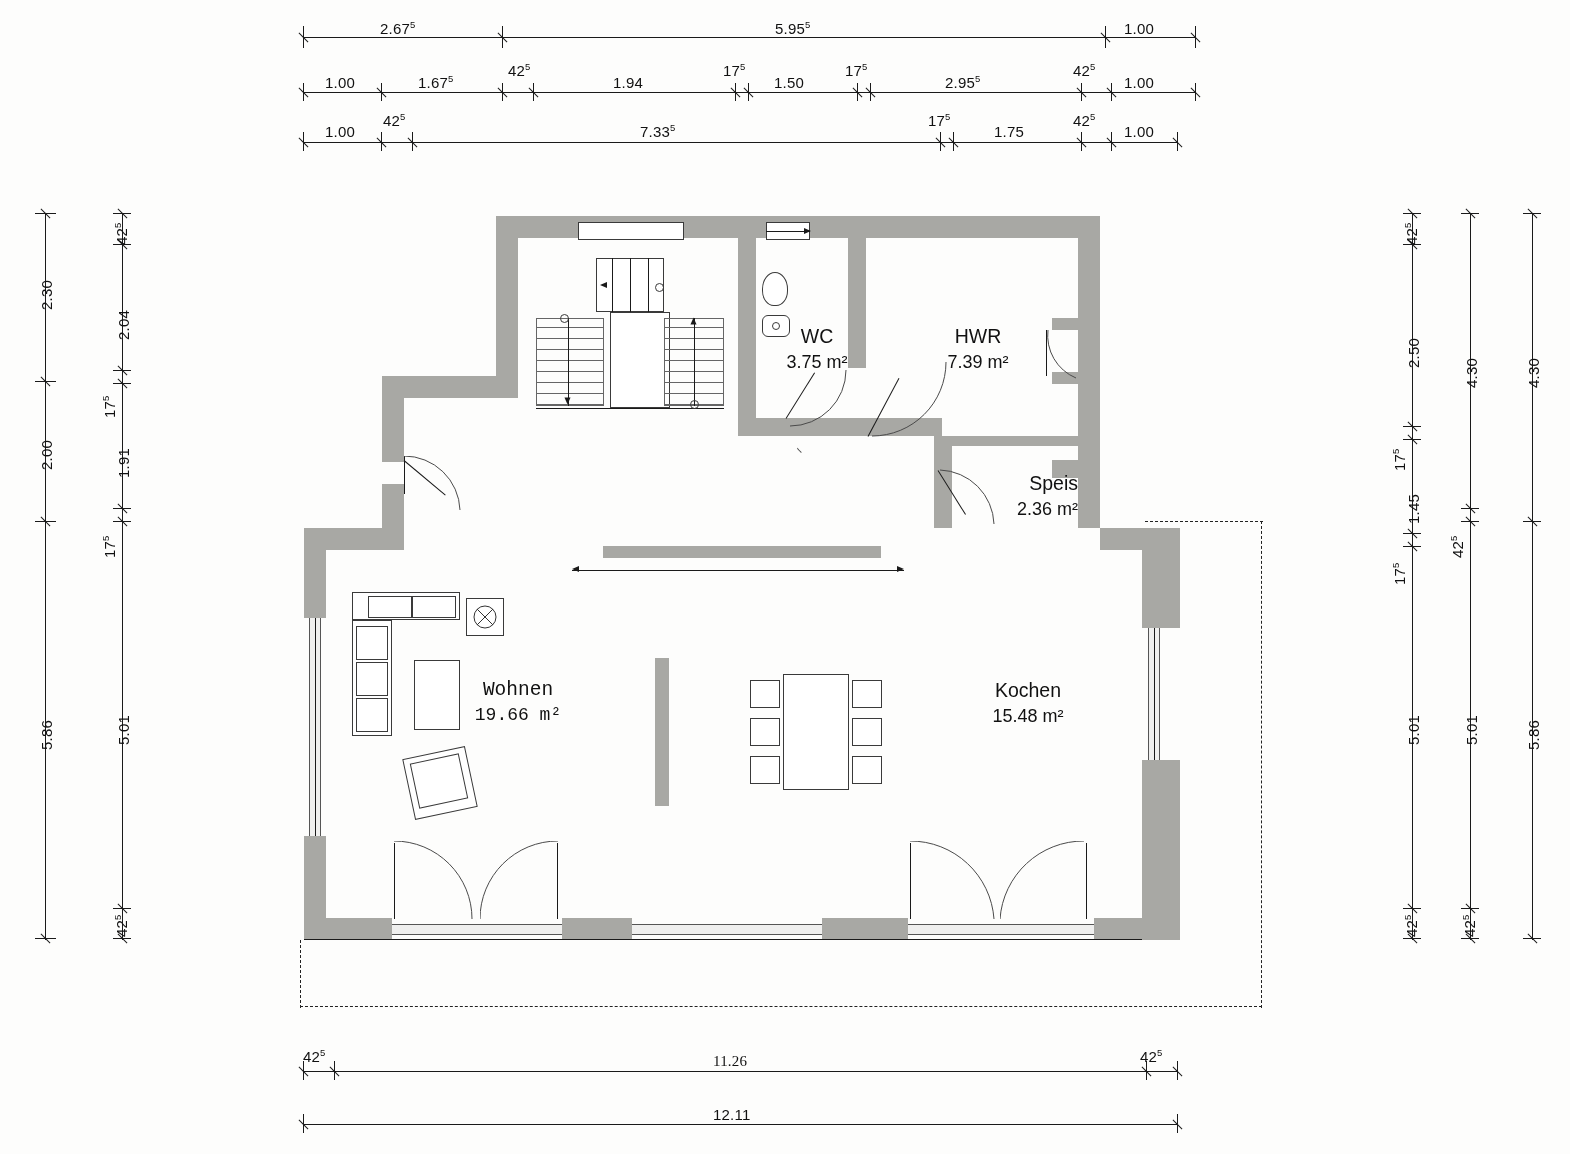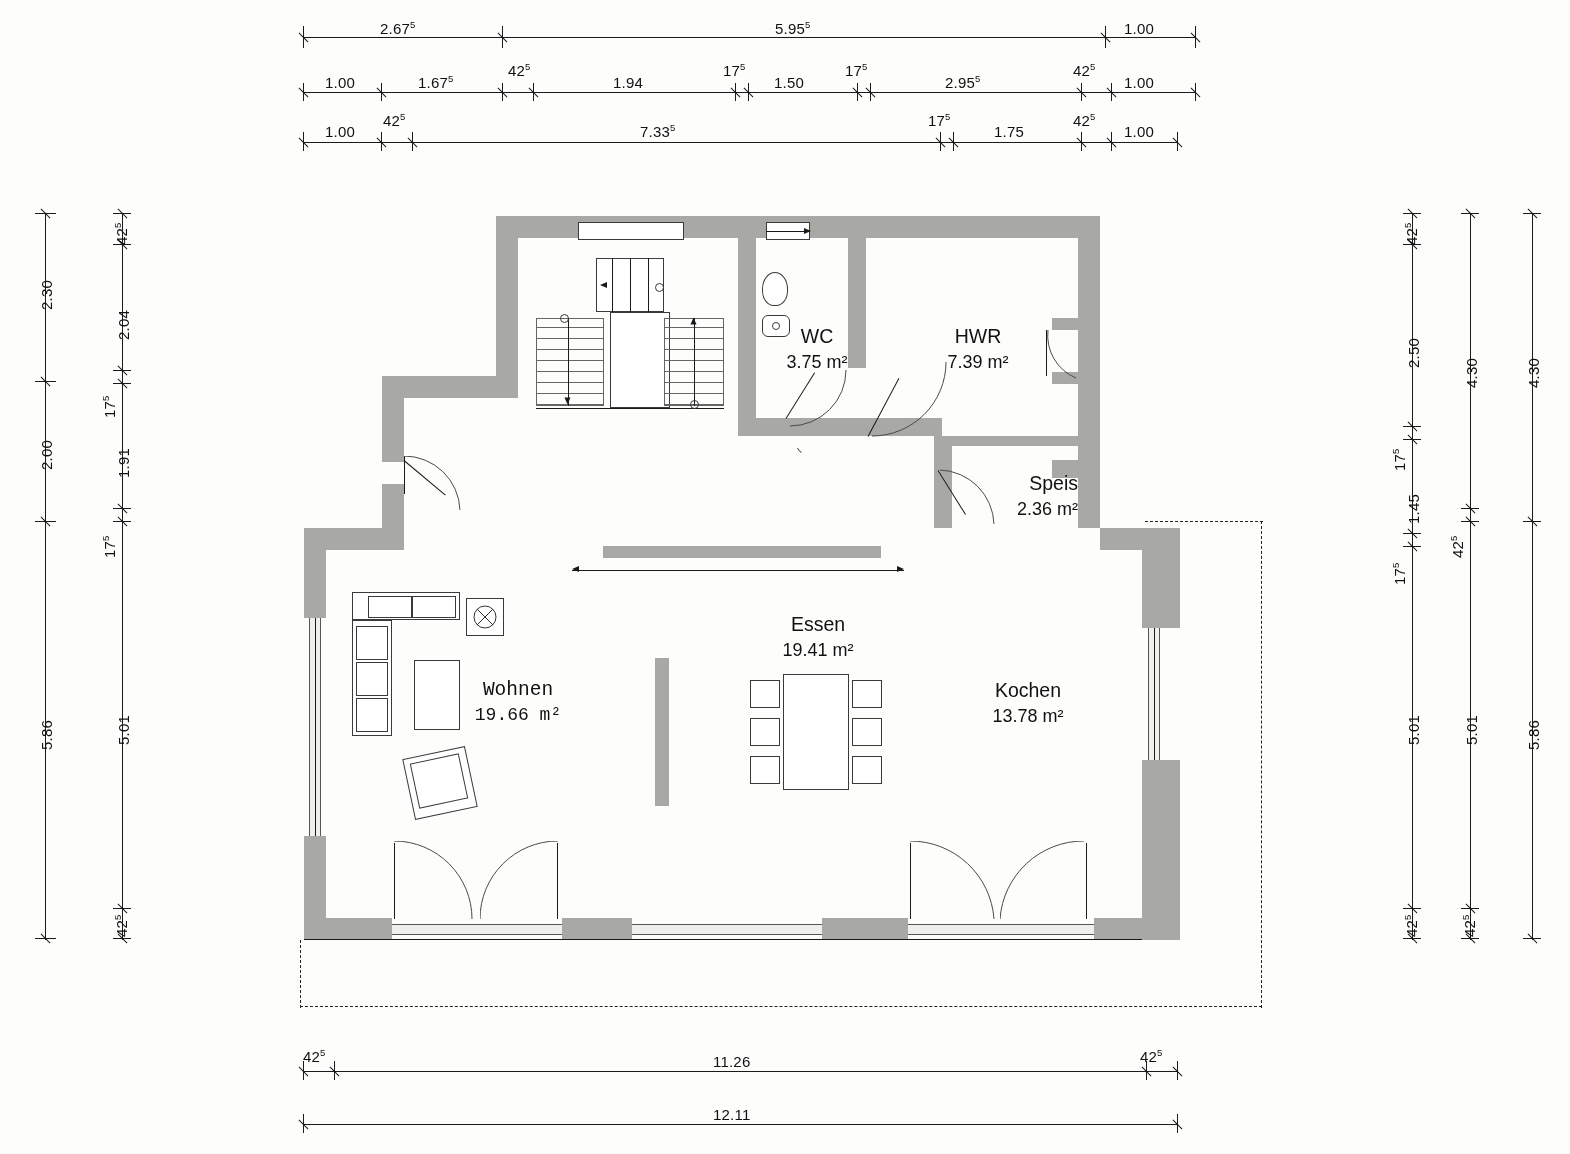--- a/index.html
+++ b/index.html
@@ -404,21 +404,21 @@
     <div class="tick" style="left:328px; top:1071px;"></div>
     <div class="tick" style="left:1140px; top:1071px;"></div>
     <div class="tick" style="left:1171px; top:1071px;"></div>
     <div class="line vline" style="left:303px; top:1061px; height:19px;"></div>
     <div class="line vline" style="left:334px; top:1061px; height:19px;"></div>
     <div class="line vline" style="left:1146px; top:1061px; height:19px;"></div>
     <div class="line vline" style="left:1177px; top:1061px; height:19px;"></div>
     <div class="dim-lbl" style="left:303px; top:1048px;">
       <span>42</span><sup>5</sup>
     </div>
-    <div class="dim-lbl" style="left:713px; top:1053px;">
+    <div class="dim-lbl" style="left:713px; top:1053px;font-family:Liberation Serif, serif;">
       <span>11.26</span><sup></sup>
     </div>
     <div class="dim-lbl" style="left:1140px; top:1048px;">
       <span>42</span><sup>5</sup>
     </div>
   </div>
 
   <div>
     <div class="line hline" style="left:303px; top:1124px; width:874px;"></div>
     <div class="tick" style="left:297px; top:1124px;"></div>
@@ -623,22 +623,18 @@
     <span class="ar">7.39 m²</span>
   </div>
   <div class="room" style="left:948px; top:455px; width:130px;text-align:right;">
     <span class="nm">Speis</span>
     <span class="ar">2.36 m²</span>
   </div>
   <div class="room" style="left:438px; top:662px; width:160px;font-family:Liberation Mono, monospace;">
     <span class="nm">Wohnen</span>
     <span class="ar">19.66 m²</span>
   </div>
-  <div class="room" style="left:738px; top:596px; width:160px;">
-    <span class="nm">Essen</span>
-    <span class="ar">19.41 m²</span>
-  </div>
   <div class="room" style="left:948px; top:662px; width:160px;">
     <span class="nm">Kochen</span>
-    <span class="ar">13.78 m²</span>
+    <span class="ar">15.48 m²</span>
   </div>
 
 </div>
 
 </body></html>

